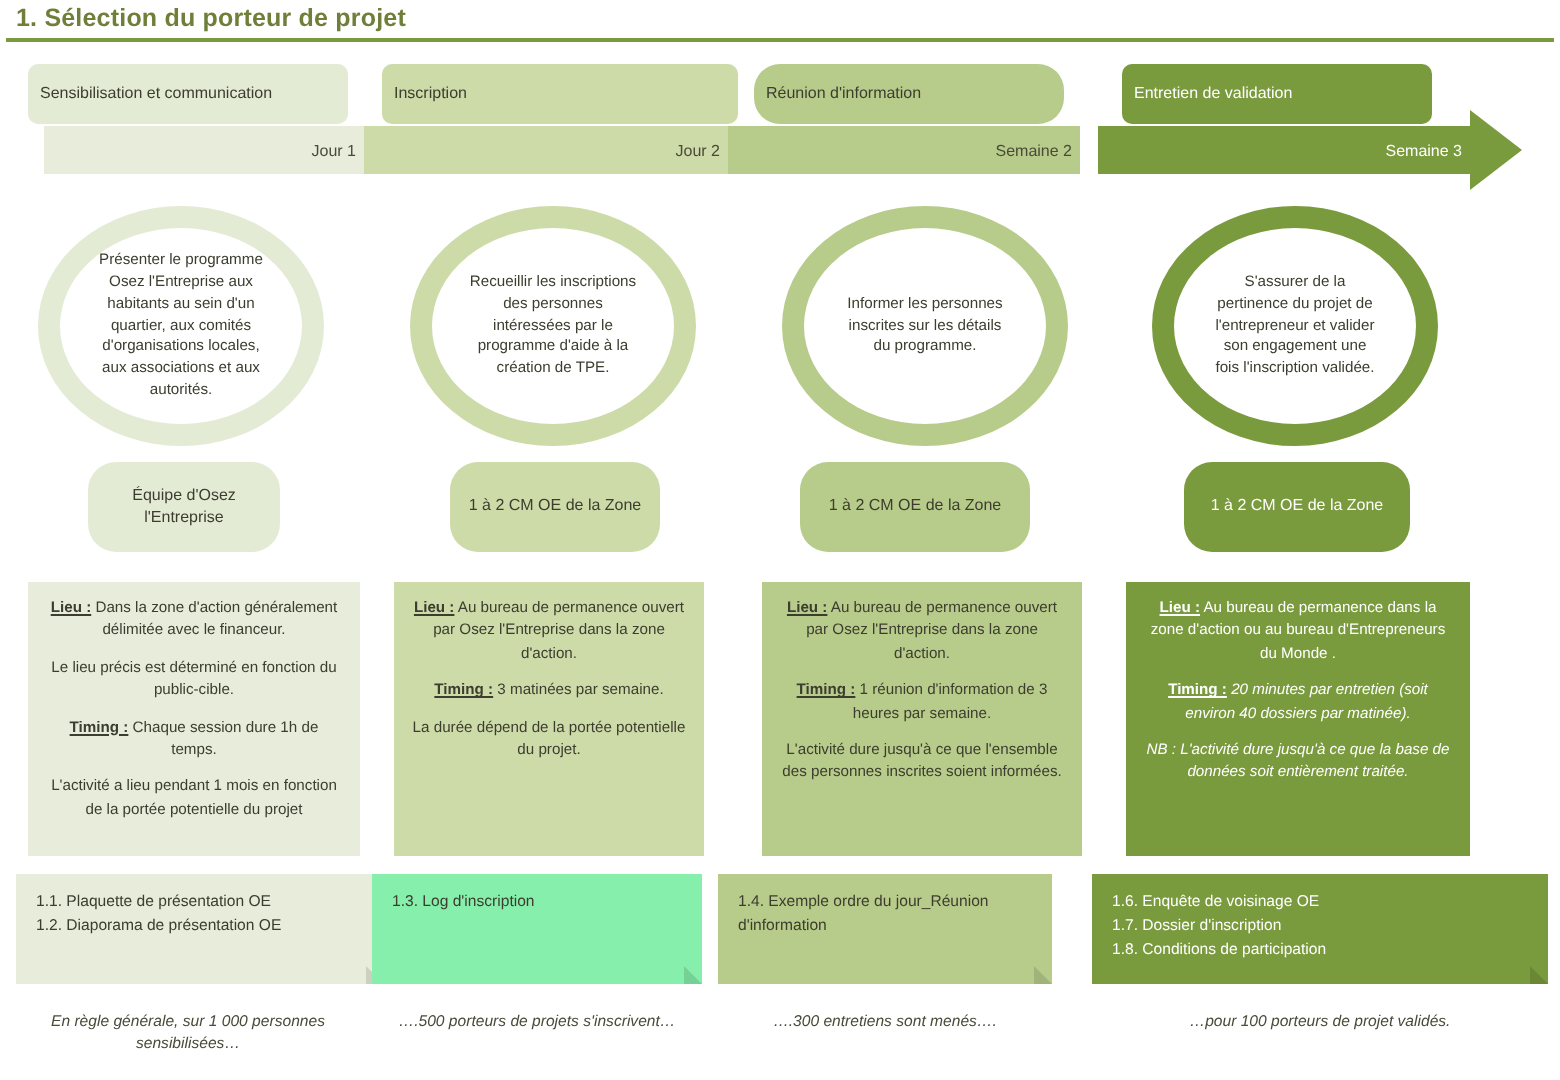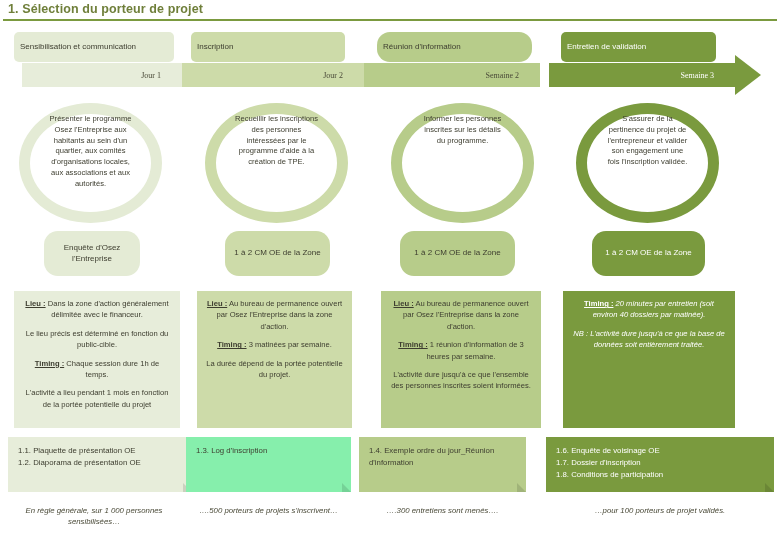--- a/index.html
+++ b/index.html
@@ -22,46 +22,46 @@
   }
 
   
   .chip{
     position:absolute;top:32px;height:30px;
     border-radius:5px;display:flex;align-items:center;
     text-align:center;font-size:8px;color:#3d3d2f;line-height:1.25;
     padding:0 6px;box-sizing:border-box;
   }
   .chip.c1{left:14px;width:160px;background:#e4ebd5;}
-  .chip.c2{left:191px;width:154px;background:#cddba9;}
+  .chip.c2{left:191px;width:178px;background:#cddba9;}
   .chip.c3{left:377px;width:155px;background:#b7cc8a;border-radius:13px;}
   .chip.c4{left:561px;width:155px;background:#7a9a3e;color:#ffffff;}
 
   
   .tl{position:absolute;top:63px;height:24px;}
   .tl .seg{
     position:absolute;top:0;height:24px;
     display:flex;align-items:center;justify-content:flex-end;
-    font-size:8px;color:#4a4a38;padding-right:21px;box-sizing:border-box;font-family:Liberation Serif, serif;
+    font-size:8px;color:#4a4a38;padding-right:4px;box-sizing:border-box;
   }
   .seg.s1{left:22px;width:160px;background:#e7edda;}
   .seg.s2{left:182px;width:182px;background:#cddba9;}
   .seg.s3{left:364px;width:176px;background:#b7cc8a;}
   .seg.s4{left:549px;width:186px;background:#7a9a3e;color:#ffffff;}
   .tl .tip{
     position:absolute;left:735px;top:-8px;width:0;height:0;
     border-top:20px solid transparent;border-bottom:20px solid transparent;
     border-left:26px solid #7a9a3e;
   }
 
   
   .ring{
     position:absolute;top:103px;width:143px;height:120px;
     border-radius:50%;box-sizing:border-box;
-    display:flex;justify-content:center;
+    display:flex;align-items:center;justify-content:center;
     text-align:center;font-size:7.6px;color:#3d3d2f;line-height:1.42;
   }
   .ring .inner{padding:0 18px;}
   .ring.r1{left:19px;border:11px solid #e4ebd5;}
   .ring.r2{left:205px;border:11px solid #cddba9;}
   .ring.r3{left:391px;border:11px solid #b7cc8a;}
   .ring.r4{left:576px;border:11px solid #7a9a3e;}
 
   
   .pill{
@@ -159,21 +159,21 @@
       <span class="inner">Recueillir les inscriptions des personnes intéressées par le programme d'aide à la création de TPE.</span>
     </div>
   <div class="ring r3">
       <span class="inner">Informer les personnes inscrites sur les détails du programme.</span>
     </div>
   <div class="ring r4">
       <span class="inner">S'assurer de la pertinence du projet de l'entrepreneur et valider son engagement une fois l'inscription validée.</span>
     </div>
 
   <div class="pill p1">
-      <span>Enquête d'Osez l'Entreprise</span>
+      <span>Équipe d'Osez l'Entreprise</span>
     </div>
   <div class="pill p2">
       <span>1 à 2 CM OE de la Zone</span>
     </div>
   <div class="pill p3">
       <span>1 à 2 CM OE de la Zone</span>
     </div>
   <div class="pill p4">
       <span>1 à 2 CM OE de la Zone</span>
     </div>
@@ -191,20 +191,21 @@
     <p>La durée dépend de la portée potentielle du projet.</p>
   </div>
 
   <div class="panel d3">
     <p><span class="lab">Lieu :</span><span> Au bureau de permanence ouvert par Osez l'Entreprise dans la zone d'action.</span></p>
     <p><span class="lab">Timing :</span><span> 1 réunion d'information de 3 heures par semaine.</span></p>
     <p>L'activité dure jusqu'à ce que l'ensemble des personnes inscrites soient informées.</p>
   </div>
 
   <div class="panel d4">
+    <p><span class="lab">Lieu :</span><span> Au bureau de permanence dans la zone d'action ou au bureau d'Entrepreneurs du Monde .</span></p>
     <p><span class="lab">Timing :</span><span class="ital"> 20 minutes par entretien (soit environ 40 dossiers par matinée).</span></p>
     <p class="ital">NB : L'activité dure jusqu'à ce que la base de données soit entièrement traitée.</p>
   </div>
 
   <div class="res b1">
     <span class="ln">1.1. Plaquette de présentation OE</span>
     <span class="ln">1.2. Diaporama de présentation OE</span>
     <span class="fold2"></span>
   </div>
   <div class="res b2">

